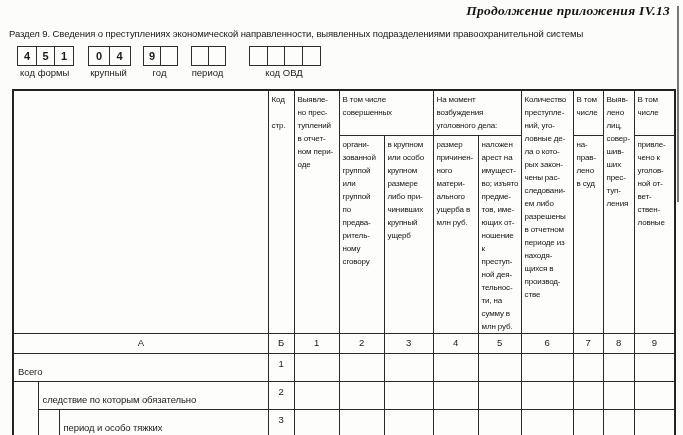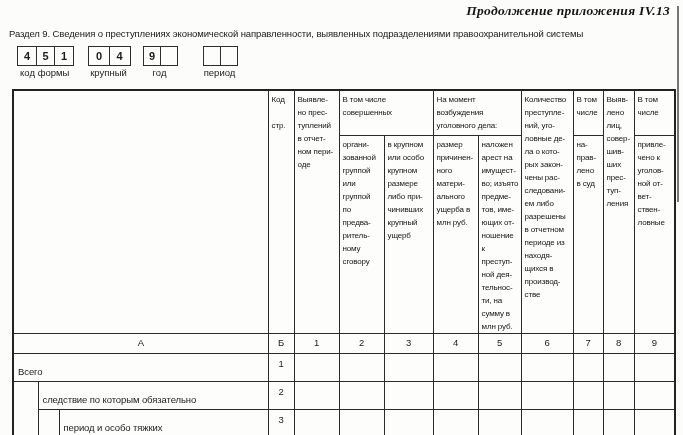--- a/index.html
+++ b/index.html
@@ -85,26 +85,35 @@
     </div>
     <div class="box-label">крупный</div>
   </div>
   <div class="code-group bw16" style="left:143px">
     <div class="boxes">
       <span class="box">9</span>
       <span class="box"></span>
     </div>
     <div class="box-label">год</div>
   </div>
-  <div class="code-group bw16" style="left:203px">
+  <div class="code-group bw16" style="left:191px">
     <div class="boxes">
       <span class="box"></span>
       <span class="box"></span>
     </div>
     <div class="box-label">период</div>
+  </div>
+  <div class="code-group bw17" style="left:249px">
+    <div class="boxes">
+      <span class="box"></span>
+      <span class="box"></span>
+      <span class="box"></span>
+      <span class="box"></span>
+    </div>
+    <div class="box-label">код ОВД</div>
   </div>
 </div>
 
 <table class="form">
   <colgroup>
     <col style="width:25px">
       <col style="width:21px">
       <col style="width:209px">
     <col style="width:26px">
       <col style="width:45px">

